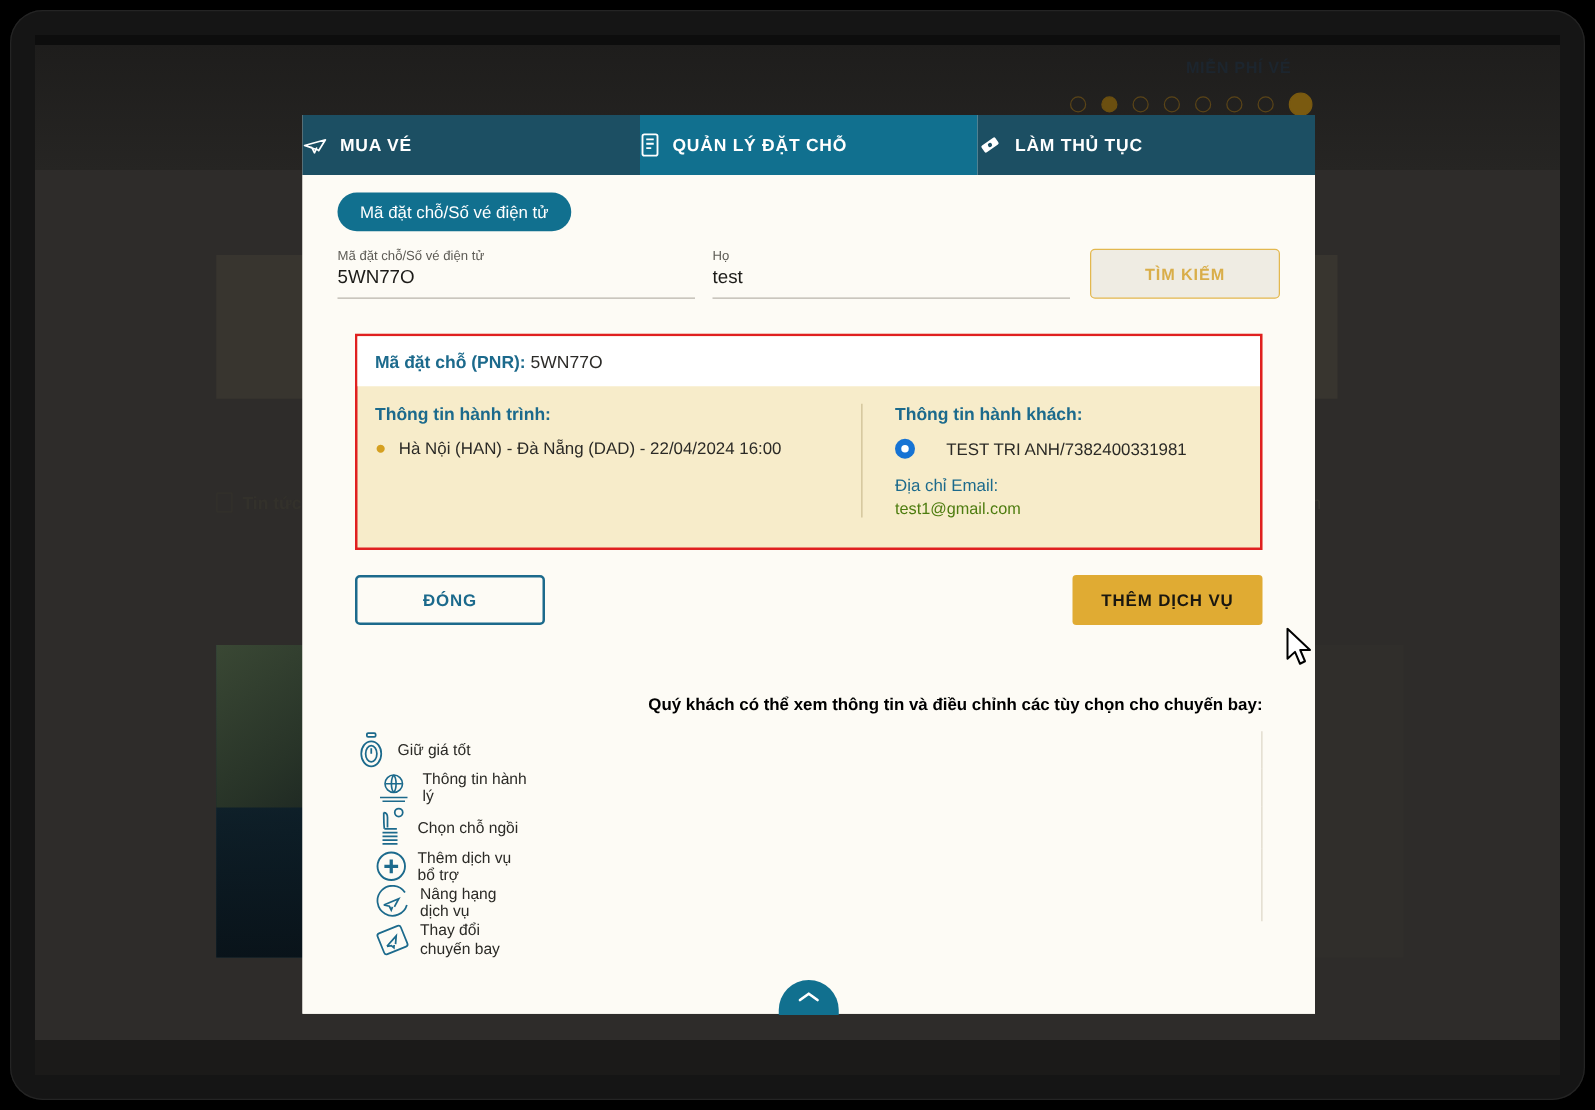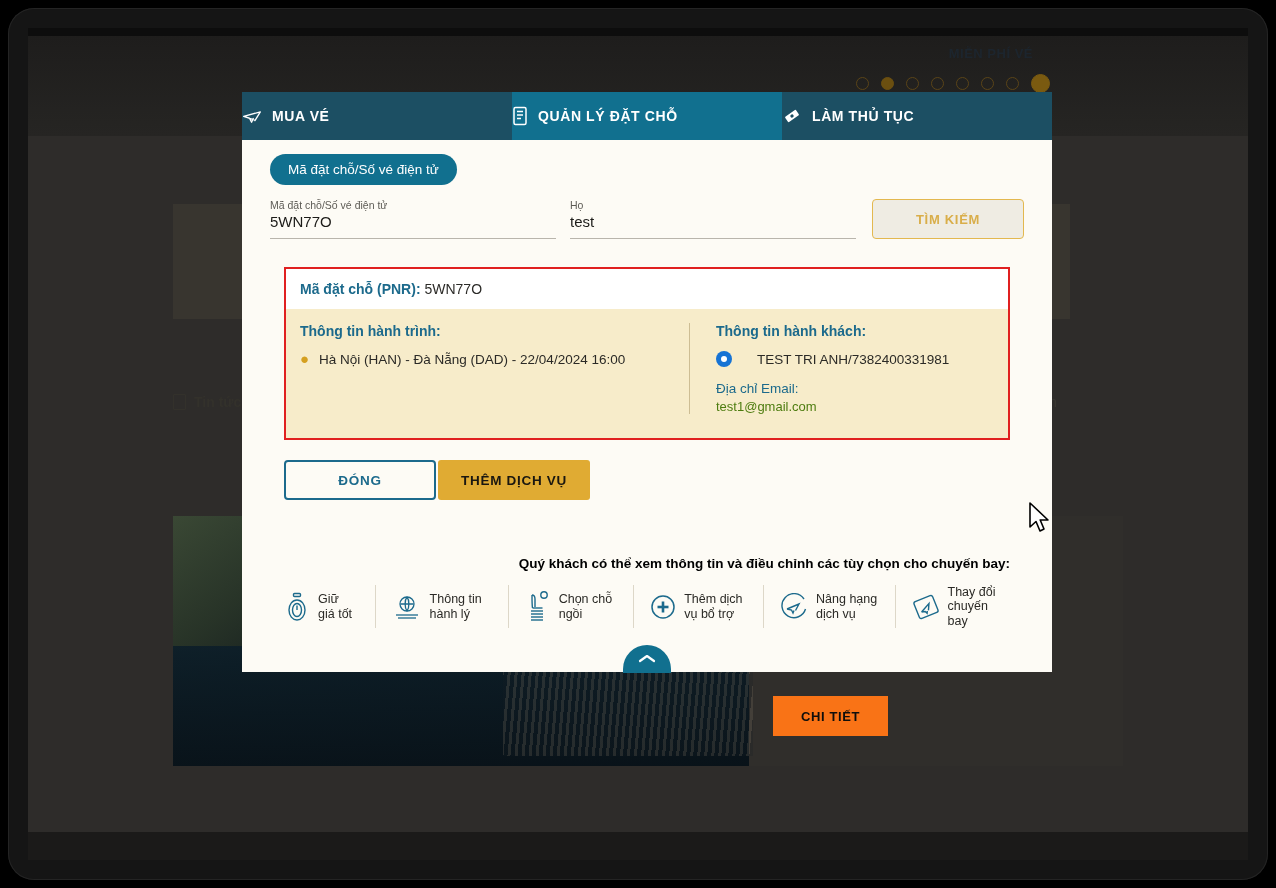--- a/index.html
+++ b/index.html
@@ -230,40 +230,40 @@
     background: #1673d4; display: flex; align-items: center; justify-content: center;
     flex: 0 0 auto; cursor: pointer;
   }
   .radio i { width: 6px; height: 6px; border-radius: 50%; background: #fff; display: block; }
   .pax-name { font-size: 13.5px; color: #2b2a26; }
   .email-lbl { font-size: 13.5px; font-weight: normal; color: #1c6a8c; }
   .email-val { font-size: 13px; color: #4d7c0f; margin-top: 3px; }
 
   
   .actions {
-    display: flex; justify-content: flex-start; gap: 2px;
+    display: flex; justify-content: space-between; gap: 2px;
     margin: 20px 14px 0 14px;
   }
   .btn-close {
     width: 152px; height: 40px; border-radius: 4px;
     background: #fdfbf5; border: 2px solid #1c6a8c; color: #1c6a8c;
     font-size: 13.5px; font-weight: bold; letter-spacing: .7px; cursor: pointer;
   }
   .btn-add {
     width: 152px; height: 40px; border-radius: 3px;
     background: #e0ab33; border: none; color: #1a1710;
     font-size: 13.5px; font-weight: bold; letter-spacing: .7px; cursor: pointer;
   }
 
   
   .svc-title {
     margin: 56px 14px 0 14px;
     font-size: 13.5px; font-weight: bold; color: #000000; text-align: right;
   }
-  .svc-row { display: flex; margin: 14px 14px 0 14px; }
+  .svc-row { display: flex; margin: 14px 14px 0 14px; flex-direction: column; }
   .svc {
     display: flex; align-items: center; gap: 8px;
     padding: 0 16px; border-right: 1px solid #ddd7c8;
     cursor: pointer;
   }
   .svc:first-child { padding-left: 0; }
   .svc:last-child { border-right: none; padding-right: 0; }
   .svc-lbl { font-size: 12.5px; color: #2b2a26; line-height: 1.15; max-width: 86px; }
   .svc svg { flex: 0 0 auto; display: block; }
 

